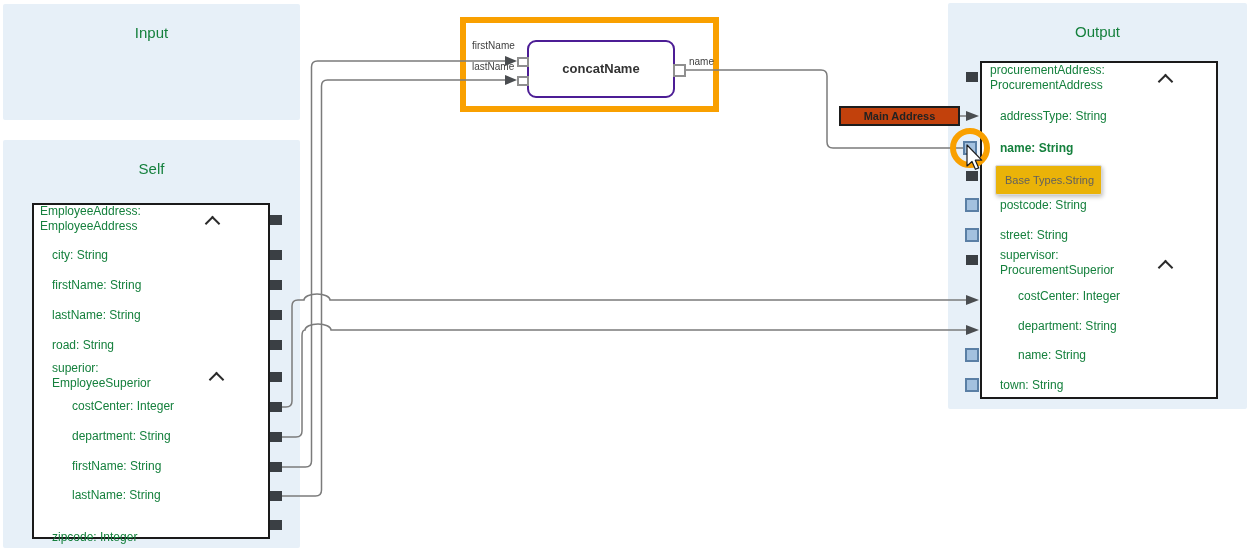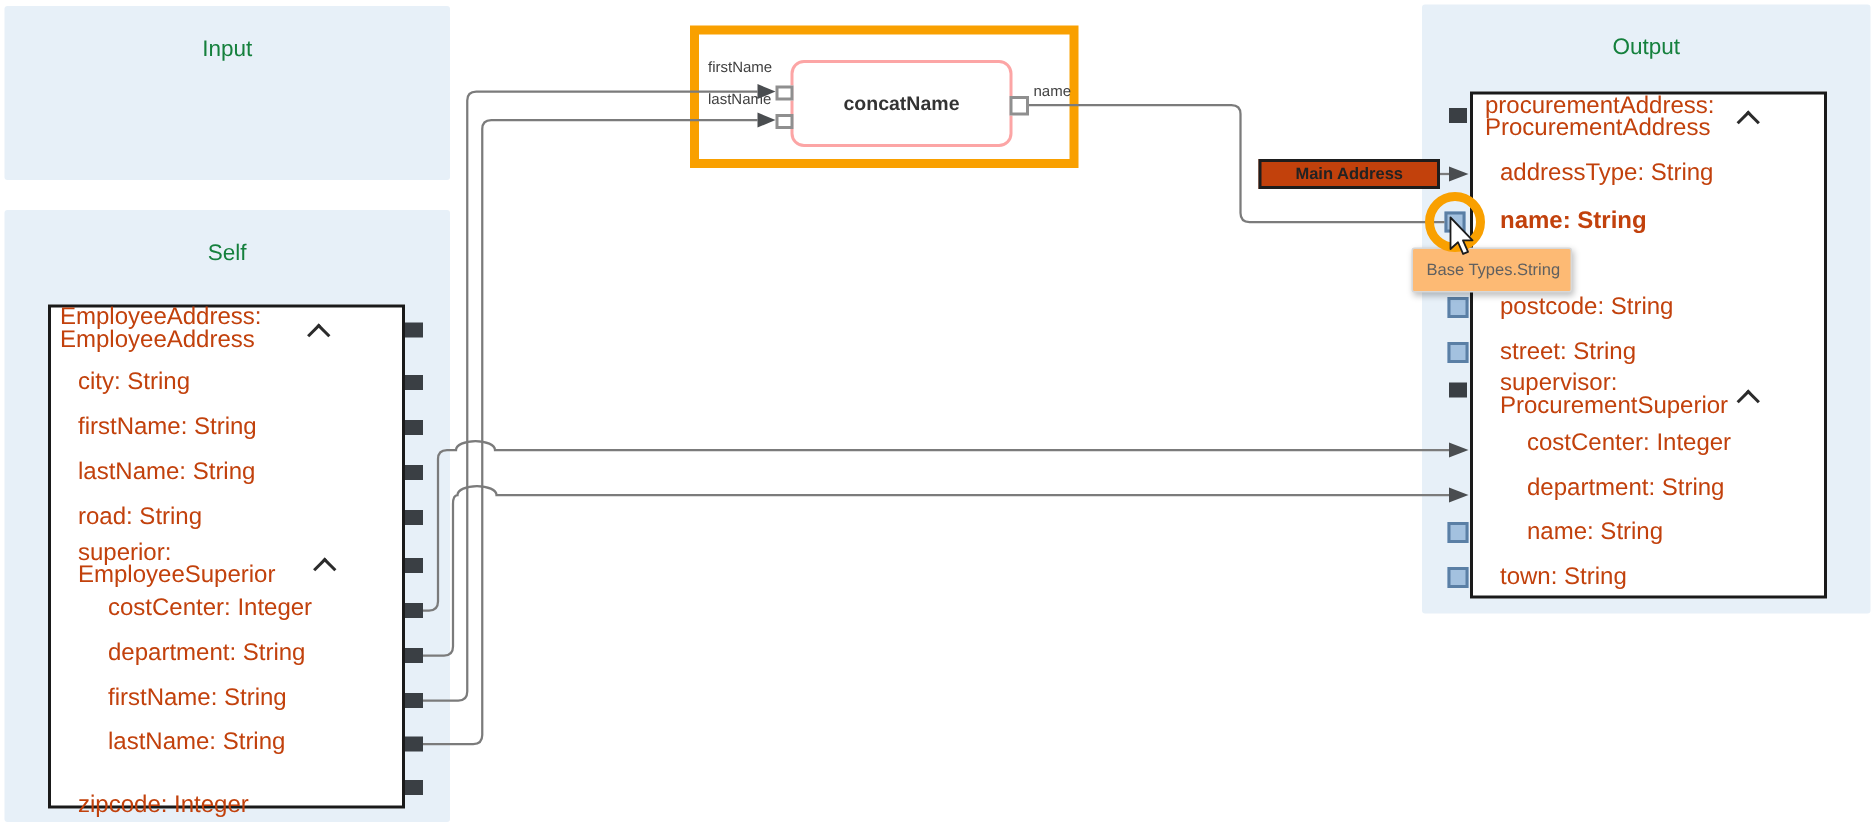--- a/index.html
+++ b/index.html
@@ -1,38 +1,38 @@
 <!DOCTYPE html>
 <html><head>
 <meta charset="utf-8">
 <style>
   html,body{margin:0;padding:0;background:#fff;}
   .scene{position:relative;width:1249px;height:552px;background:#ffffff;overflow:hidden;
          font-family:"Liberation Sans",sans-serif;}
   .panel{position:absolute;background:#e7f0f8;border-radius:2px;}
   .panel-title{font-weight:normal;font-size:15px;color:#15803d;text-align:center;padding-top:20px;}
   .tree-box{position:absolute;background:#fff;border:2px solid #1a1a1a;box-sizing:border-box;}
-  .row{position:absolute;font-size:16px;color:#c2410c;height:18px;line-height:18px;white-space:pre-line;}
+  .row{position:absolute;font-size:12px;color:#15803d;height:18px;line-height:18px;white-space:pre-line;}
   .row.two{height:32px;line-height:15px;width:180px;}
   .row.b{font-weight:bold;}
   .port{position:absolute;width:12px;height:10px;background:#3a3f44;}
   .port.blue{width:14px;height:14px;background:#a3c1df;border:2px solid #5a7fa5;box-sizing:border-box;}
   .chev{position:absolute;width:9px;height:9px;border:solid #2b2b2b;border-width:2.5px 2.5px 0 0;
         transform:rotate(-45deg);}
   .fn-highlight{position:absolute;left:460px;top:17px;width:259px;height:95px;
         border:6px solid #f9a000;box-sizing:border-box;}
   .fn-box{position:absolute;left:527px;top:40px;width:148px;height:58px;background:#fff;
-        border:2px solid #fca5a5;border-radius:9px;box-sizing:border-box;
+        border:2px solid #4c1d95;border-radius:9px;box-sizing:border-box;
         font-weight:bold;font-size:13px;color:#333;text-align:center;line-height:54px;}
   .fn-port{position:absolute;background:#fff;border:2px solid #8f8f8f;box-sizing:border-box;}
   .flabel{position:absolute;font-size:10px;color:#3f3f3f;height:12px;line-height:12px;}
   .const-box{position:absolute;left:839px;top:106px;width:121px;height:20px;background:#c2410c;
         border:2px solid #1d1d1d;box-sizing:border-box;font-weight:bold;font-size:11px;color:#222;
         text-align:center;line-height:17px;}
-  .tooltip{position:absolute;left:941px;top:165px;width:107px;height:30px;background:#fdba74;
+  .tooltip{position:absolute;left:995px;top:165px;width:107px;height:30px;background:#eab308;
         border:1px solid #d8d8d8;border-radius:2px;box-shadow:1px 2px 4px rgba(0,0,0,.25);
         font-size:11px;color:#606060;line-height:28px;padding-left:9px;box-sizing:border-box;z-index:5;}
   svg.overlay{position:absolute;left:0;top:0;z-index:6;pointer-events:none;}
 </style>
 </head>
 <body>
 
 <div class="scene">
 
   <div class="panel" style="left:3px;top:4px;width:297px;height:116px;">

